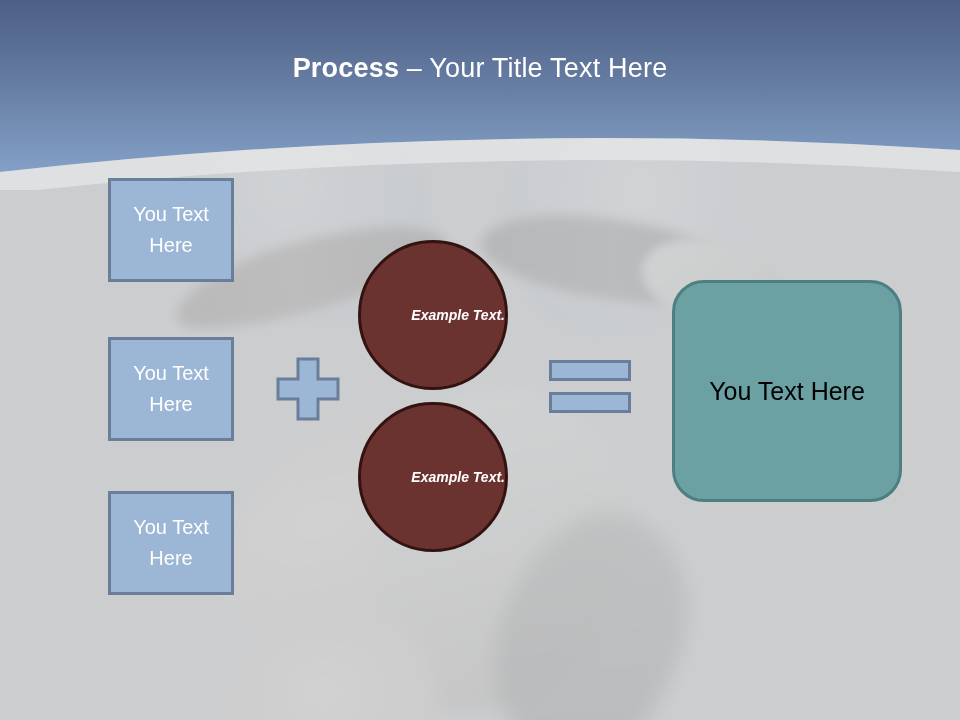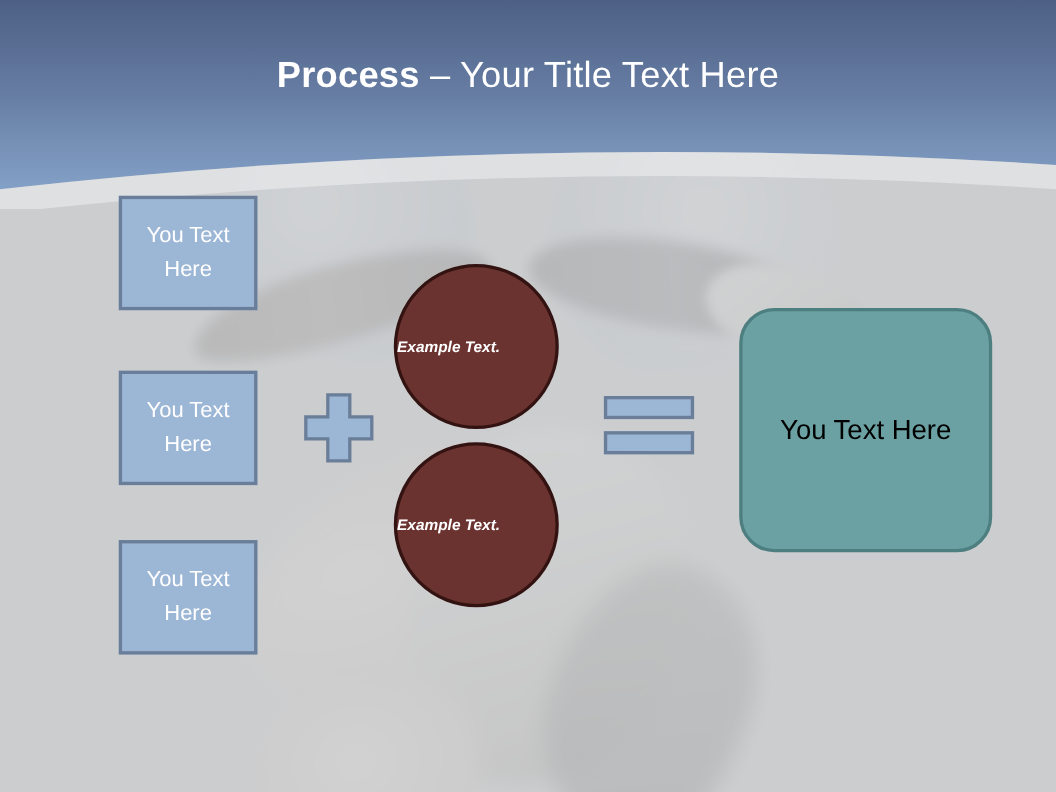--- a/index.html
+++ b/index.html
@@ -113,21 +113,21 @@
     height: 190px;
   }
   .header svg { display: block; }
 
   .title {
     position: absolute;
     left: 0; top: 47px;
     width: 960px;
     text-align: center;
     color: #ffffff;
-    font-size: 33px;
+    font-size: 27px;
     line-height: 42px;
     letter-spacing: 0.2px;
     white-space: nowrap;
   }
   .title .bold { font-weight: bold; }
   .title .light { font-weight: normal; }
 
   
   .blue-box {
     position: absolute;
@@ -151,21 +151,21 @@
   .circle {
     position: absolute;
     width: 150px;
     height: 150px;
     border-radius: 50%;
     background: #6b3330;
     border: 3px solid #331311;
     box-sizing: border-box;
     display: flex;
     align-items: center;
-    justify-content: flex-start;
+    justify-content: flex-end;
     text-align: center;
     color: #ffffff;
     font-size: 14px;
     line-height: 23px;
     font-weight: bold;
     font-style: italic;
   }
   #circle-1 { left: 358px; top: 240px; }
   #circle-2 { left: 358px; top: 402px; }
 

